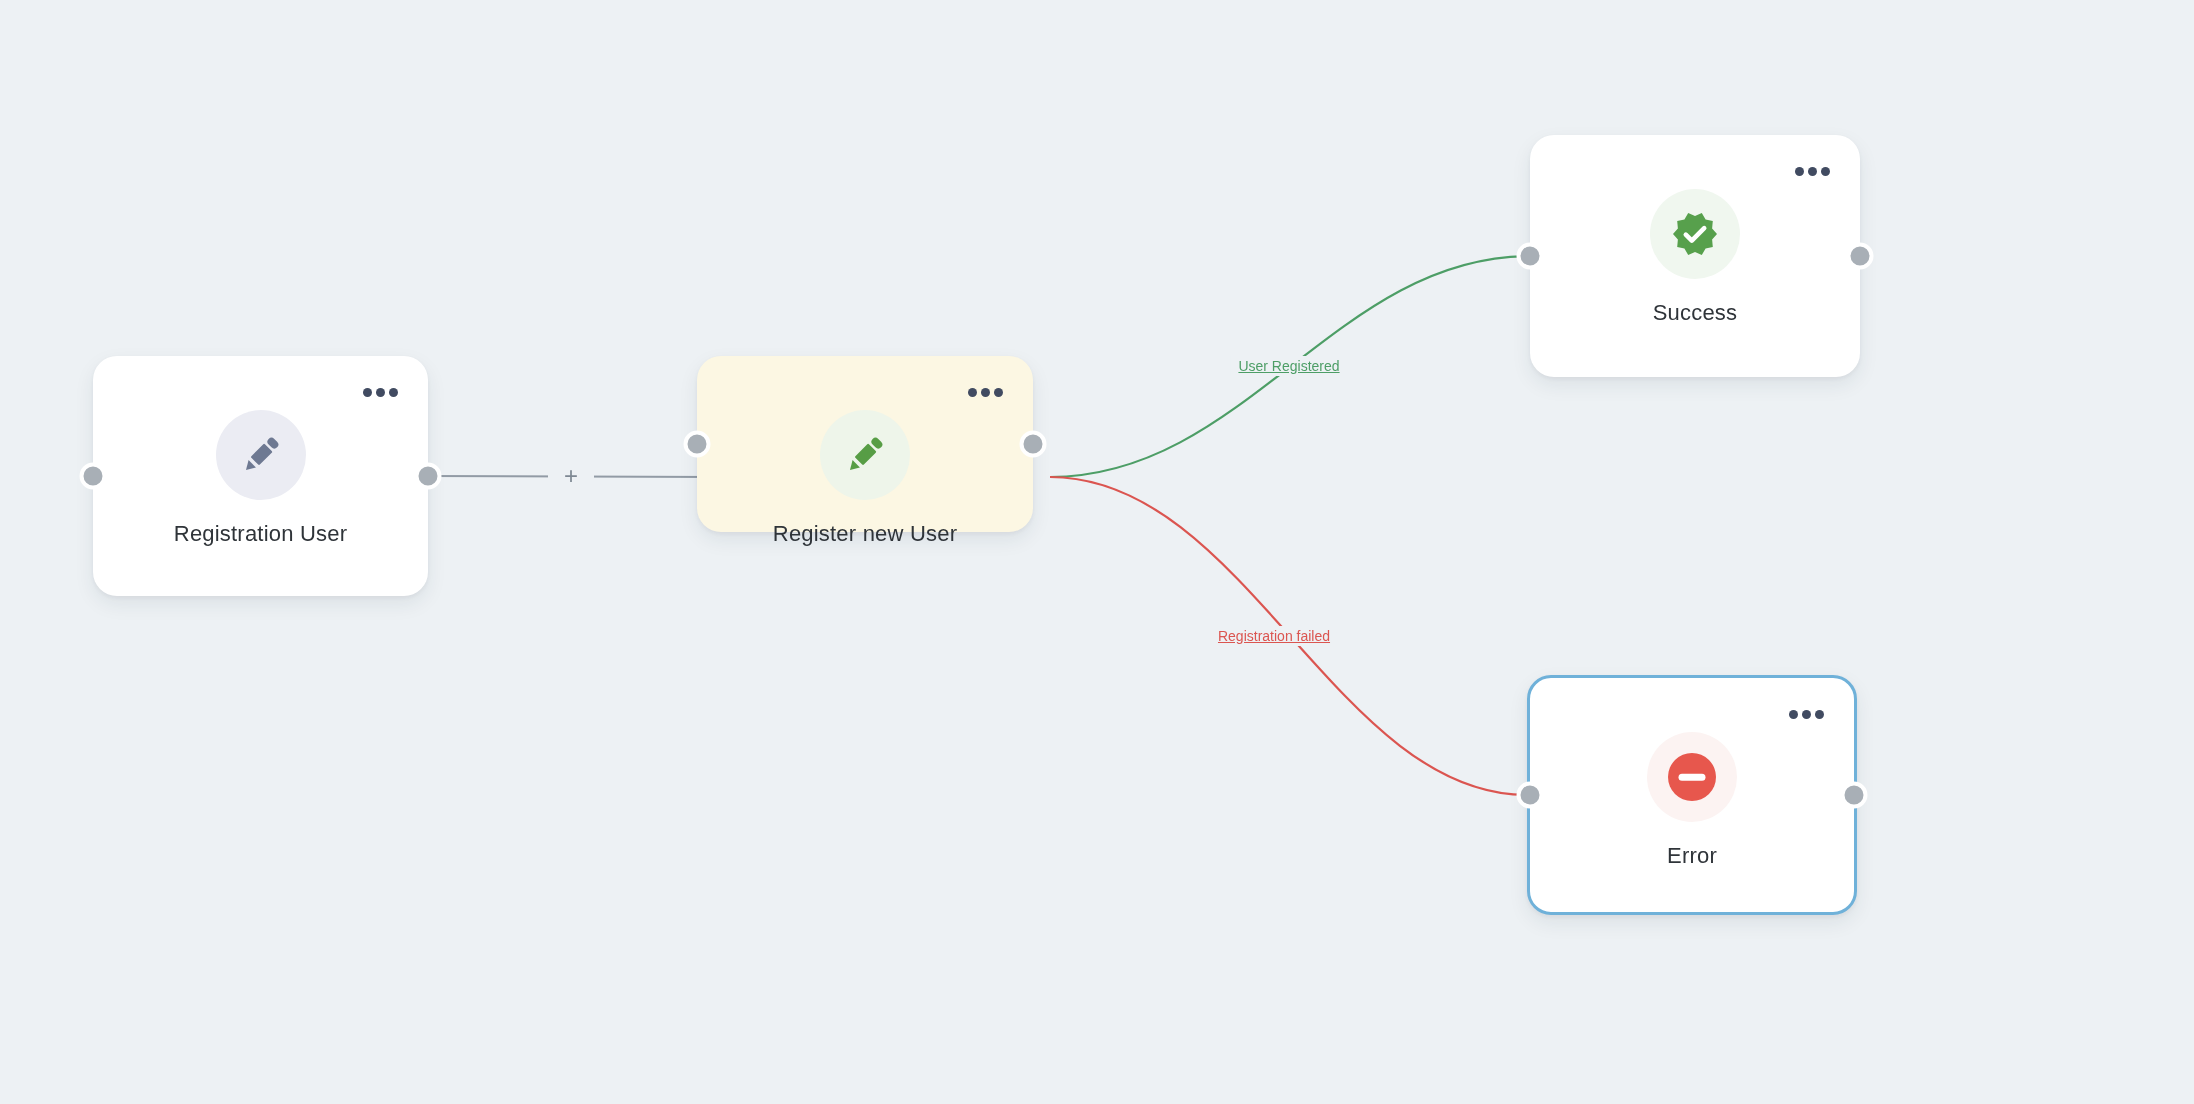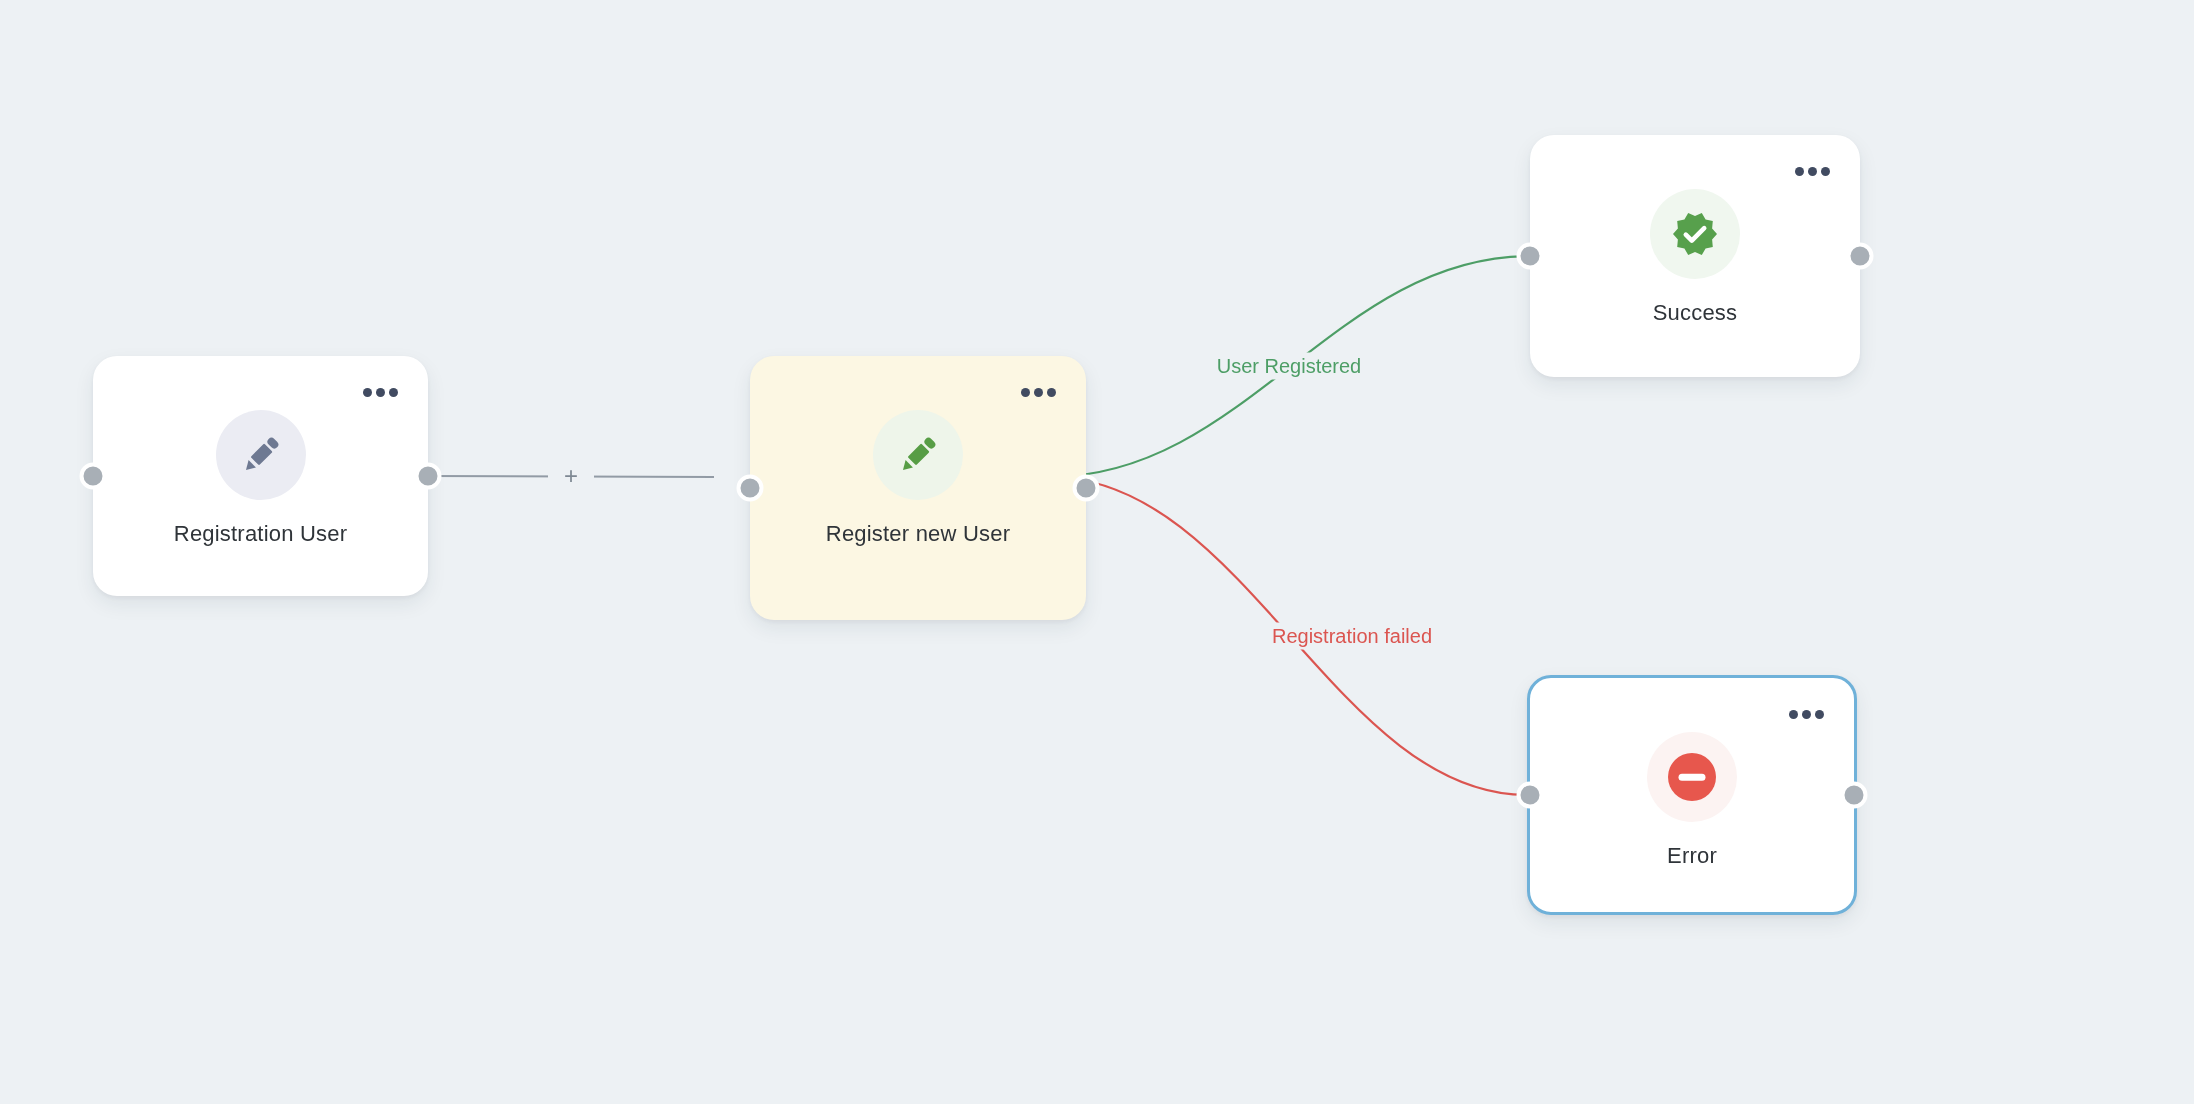--- a/index.html
+++ b/index.html
@@ -27,22 +27,23 @@
 
   .add-node-plus{
     position:absolute;z-index:2;width:46px;height:30px;line-height:28px;
     text-align:center;background:var(--canvas-bg);color:var(--plus-gray);
     font-size:24px;font-weight:400;transform:translate(-50%,-50%);cursor:pointer;
     user-select:none;
   }
 
   .edge-label{
     position:absolute;z-index:2;transform:translate(-50%,-50%);
-    background:var(--canvas-bg);padding:2px 8px;font-size:20px;white-space:nowrap;
+    background:var(--canvas-bg);padding:2px 8px;font-size:14px;white-space:nowrap;
     cursor:pointer;
+    text-decoration:underline;
   }
   .edge-label.green{color:var(--edge-green)}
   .edge-label.red{color:var(--edge-red)}
 
   .node{
     position:absolute;z-index:3;background:var(--card-bg);border-radius:24px;
     box-shadow:0 2px 4px rgba(30,45,60,.05),0 8px 20px rgba(30,45,60,.08);
     display:flex;flex-direction:column;align-items:center;cursor:pointer;
   }
   .node.trigger{background:var(--trigger-card-bg)}
@@ -85,21 +86,21 @@
   <svg class="edges" width="2194" height="1104" viewBox="0 0 2194 1104">
     <path class="edge gray" d="M428 476 L714 477"></path>
     <path class="edge green" d="M1050 477 C1245 477 1336 256 1530 256"></path>
     <path class="edge red" d="M1050 477 C1245 477 1336 795 1527 795"></path>
   </svg>
 
   <div class="add-node-plus" style="left:571px;top:477px">+</div>
 
   <div class="edge-label green" style="left:1289px;top:366px">User Registered</div>
 
-  <div class="edge-label red" style="left:1352px;top:636px">Registration failed</div>
+  <div class="edge-label red" style="left:1274px;top:636px">Registration failed</div>
 
   <div class="node" style="left:93px;top:356px;width:335px;height:240px">
     <div class="node-menu">
       <span class="dot"></span>
       <span class="dot"></span>
       <span class="dot"></span>
     </div>
     <div class="icon-circle slate">
       <svg width="48" height="48" viewBox="0 0 24 24">
         <g class="pencil-slate-fill" transform="rotate(45 12 12)">
@@ -107,21 +108,21 @@
           <rect x="9" y="6.8" width="6" height="9.6" rx="0.6"></rect>
           <path d="M9.4 18.2 L12 22.6 L14.6 18.2 Z"></path>
         </g>
       </svg>
     </div>
     <div class="node-title">Registration User</div>
     <span class="handle left"></span>
     <span class="handle right"></span>
   </div>
 
-  <div class="node trigger" style="left:750px;top:356px;width:336px;height:264px">
+  <div class="node trigger" style="left:697px;top:356px;width:336px;height:176px">
     <div class="node-menu">
       <span class="dot"></span>
       <span class="dot"></span>
       <span class="dot"></span>
     </div>
     <div class="icon-circle greenish">
       <svg width="48" height="48" viewBox="0 0 24 24">
         <g class="pencil-green-fill" transform="rotate(45 12 12)">
           <rect x="9" y="1.6" width="6" height="4" rx="2"></rect>
           <rect x="9" y="6.8" width="6" height="9.6" rx="0.6"></rect>

